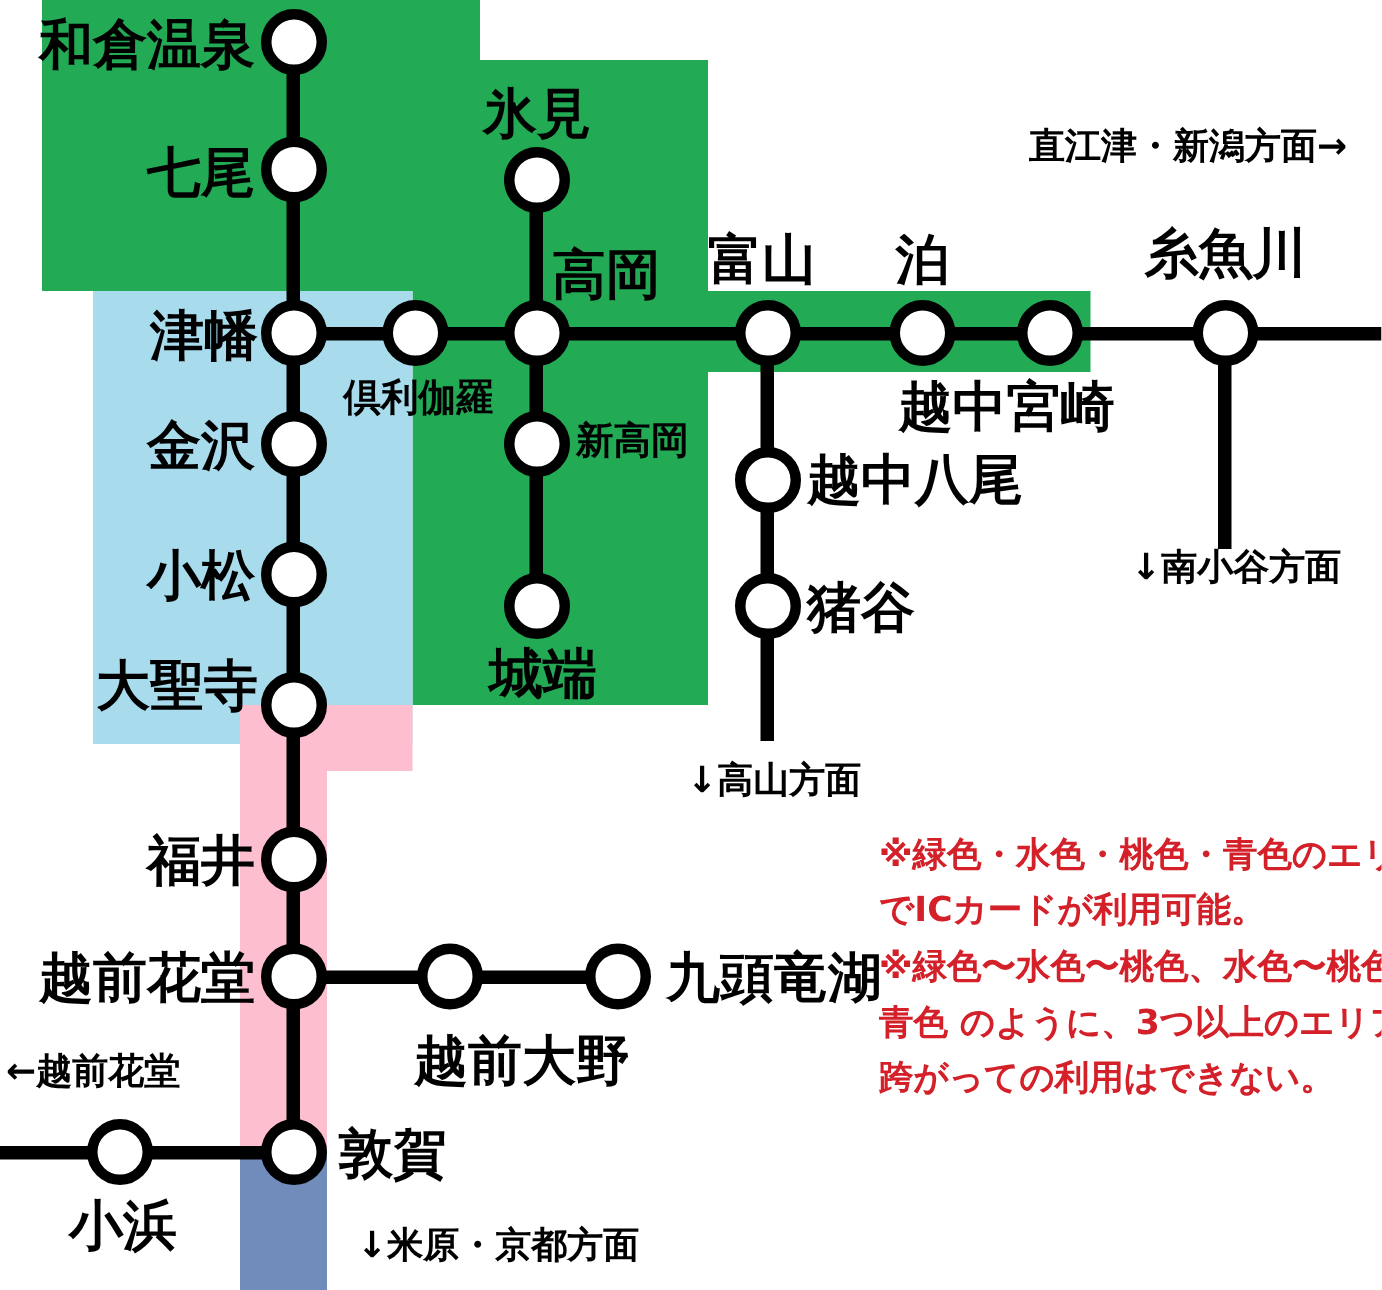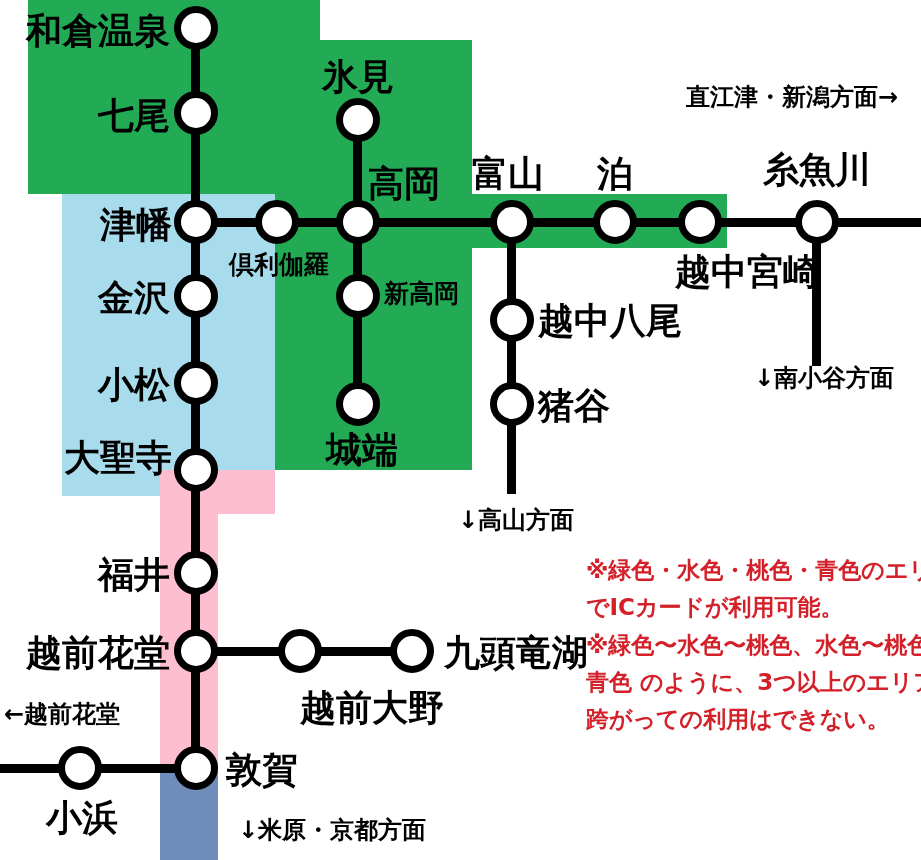--- a/index.html
+++ b/index.html
@@ -108,32 +108,32 @@
   <div class="stn" style="left:196px;top:768px;"></div>
 
   <div class="lbl r" style="left:170px;top:13px;">和倉温泉</div>
   <div class="lbl r" style="left:170px;top:98px;">七尾</div>
   <div class="lbl c" style="left:358px;top:59px;">氷見</div>
   <div class="lbl r" style="left:172px;top:207px;">津幡</div>
   <div class="lbl c sm" style="left:279px;top:252px;">倶利伽羅</div>
   <div class="lbl r" style="left:440px;top:166px;">高岡</div>
   <div class="lbl c" style="left:508px;top:156px;">富山</div>
   <div class="lbl c" style="left:615px;top:156px;">泊</div>
-  <div class="lbl c" style="left:747px;top:254px;">越中宮崎</div>
+  <div class="lbl c" style="left:671px;top:254px;">越中宮崎</div>
   <div class="lbl c" style="left:817px;top:152px;">糸魚川</div>
   <div class="lbl r" style="left:170px;top:280px;">金沢</div>
   <div class="lbl sm" style="left:384px;top:281px;">新高岡</div>
   <div class="lbl" style="left:538px;top:303px;">越中八尾</div>
   <div class="lbl r" style="left:170px;top:367px;">小松</div>
   <div class="lbl" style="left:538px;top:388px;">猪谷</div>
   <div class="lbl c" style="left:362px;top:432px;">城端</div>
   <div class="lbl r" style="left:172px;top:440px;">大聖寺</div>
   <div class="lbl r" style="left:170px;top:557px;">福井</div>
   <div class="lbl r" style="left:170px;top:635px;">越前花堂</div>
-  <div class="lbl c" style="left:348px;top:690px;margin-left:24px;">越前大野</div>
+  <div class="lbl c" style="left:348px;top:690px;">越前大野</div>
   <div class="lbl" style="left:444px;top:635px;">九頭竜湖</div>
   <div class="lbl c" style="left:82px;top:800px;">小浜</div>
   <div class="lbl" style="left:226px;top:752px;">敦賀</div>
 
   <div class="dir" style="left:686px;top:85px;">直江津・新潟方面→</div>
   <div class="dir" style="left:754px;top:366px;">↓南小谷方面</div>
   <div class="dir" style="left:458px;top:508px;text-align:right;">↓高山方面</div>
   <div class="dir" style="left:4px;top:702px;">←越前花堂</div>
   <div class="dir" style="left:238px;top:818px;">↓米原・京都方面</div>
 

